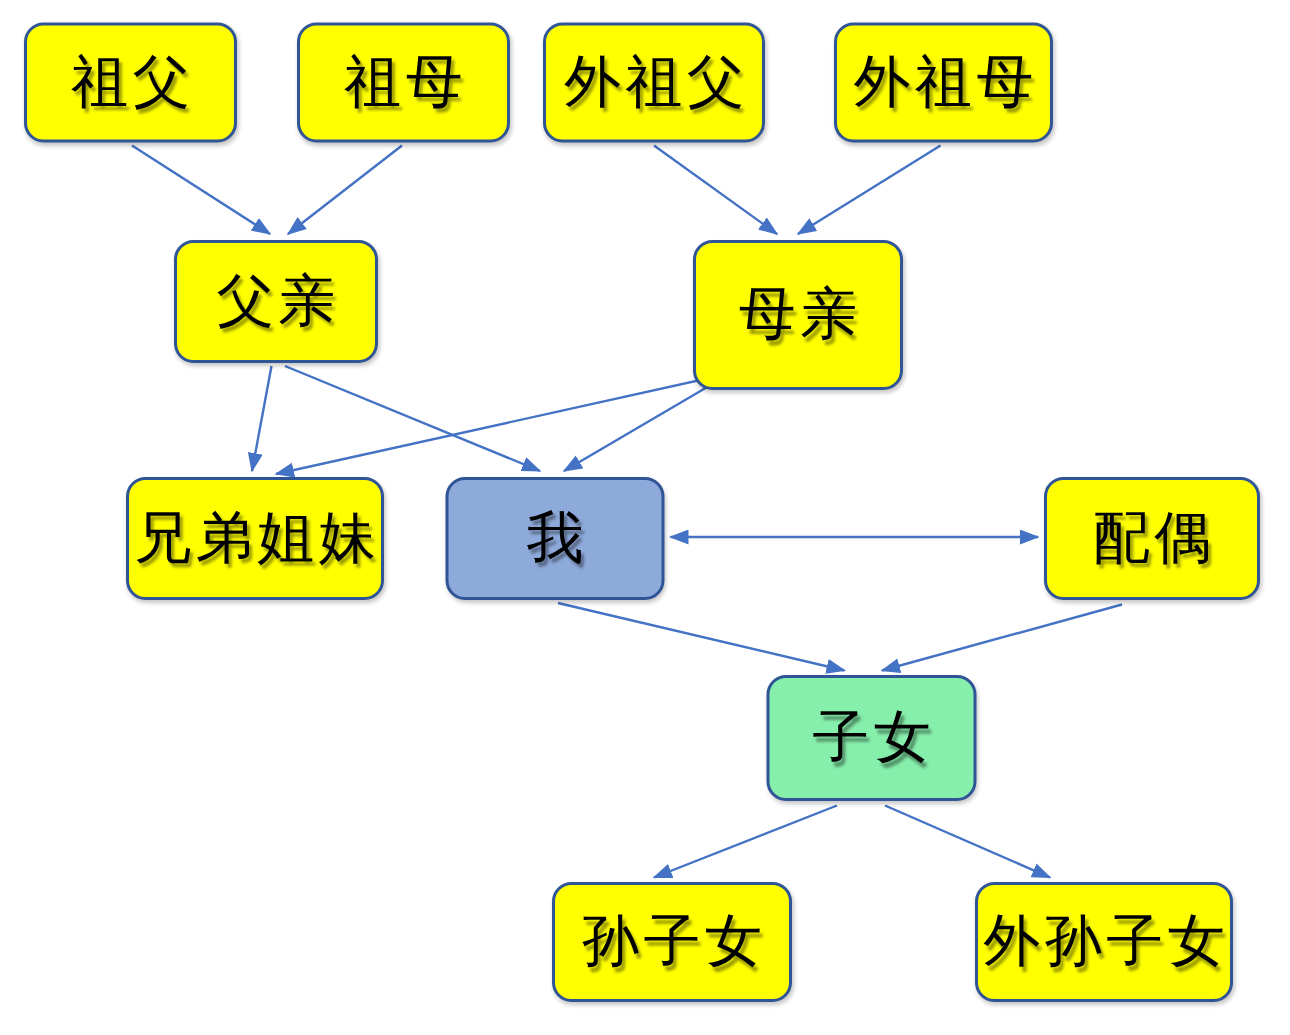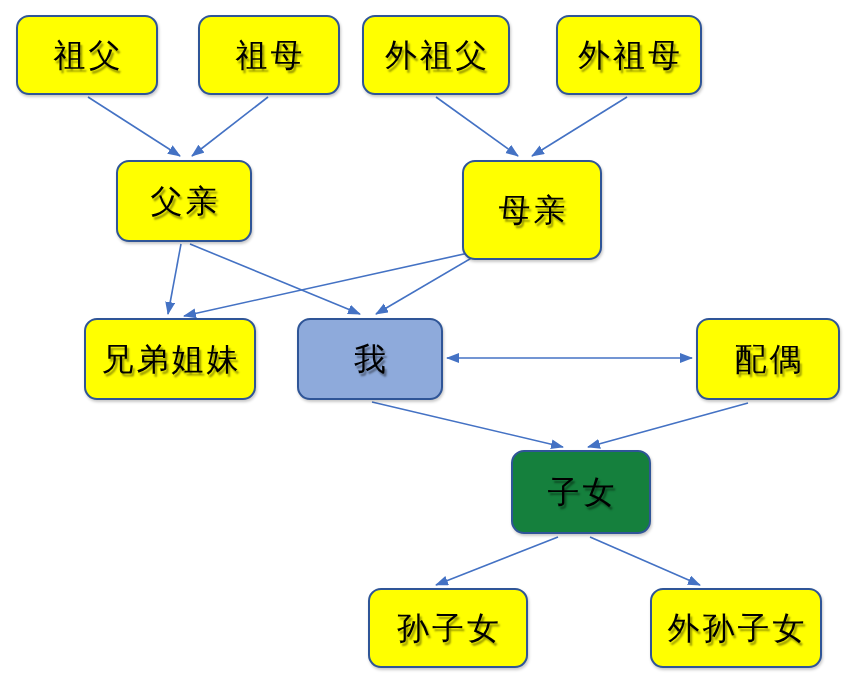--- a/index.html
+++ b/index.html
@@ -25,21 +25,21 @@
   .node {
     position: absolute;
     box-sizing: border-box;
     border-radius: 13px;
     display: flex;
     align-items: center;
     justify-content: center;
     box-shadow: 1px 2px 3px rgba(0,0,0,0.22);
   }
   .node .label {
-    font-size: 32px;
+    font-size: 38px;
     line-height: 1;
     letter-spacing: 3px;
     margin-right: -3px; 
     color: #000000;
     text-shadow: 2px 3px 2px rgba(0,0,0,0.40);
     white-space: nowrap;
   }
 </style>
 </head>
 <body>
@@ -89,21 +89,21 @@
     </div>
     <div class="node" style="left: 84px; top: 318px; width: 172px; height: 82px; background: rgb(255, 255, 0); border: 2.5px solid rgb(47, 85, 151);">
       <span class="label" style="color: rgb(0, 0, 0);">兄弟姐妹</span>
     </div>
     <div class="node" style="left: 297px; top: 318px; width: 146px; height: 82px; background: rgb(142, 170, 219); border: 2.5px solid rgb(47, 85, 151);">
       <span class="label" style="color: rgb(0, 0, 0);">我</span>
     </div>
     <div class="node" style="left: 696px; top: 318px; width: 144px; height: 82px; background: rgb(255, 255, 0); border: 2.5px solid rgb(47, 85, 151);">
       <span class="label" style="color: rgb(0, 0, 0);">配偶</span>
     </div>
-    <div class="node" style="left: 511px; top: 450px; width: 140px; height: 84px; background: #15803d; border: 2.5px solid rgb(47, 85, 151);">
+    <div class="node" style="left: 511px; top: 450px; width: 140px; height: 84px; background: #86efac; border: 2.5px solid rgb(47, 85, 151);">
       <span class="label" style="color: rgb(0, 0, 0);">子女</span>
     </div>
     <div class="node" style="left: 368px; top: 588px; width: 160px; height: 80px; background: rgb(255, 255, 0); border: 2.5px solid rgb(47, 85, 151);">
       <span class="label" style="color: rgb(0, 0, 0);">孙子女</span>
     </div>
     <div class="node" style="left: 650px; top: 588px; width: 172px; height: 80px; background: rgb(255, 255, 0); border: 2.5px solid rgb(47, 85, 151);">
       <span class="label" style="color: rgb(0, 0, 0);">外孙子女</span>
     </div>
   </div>
 

